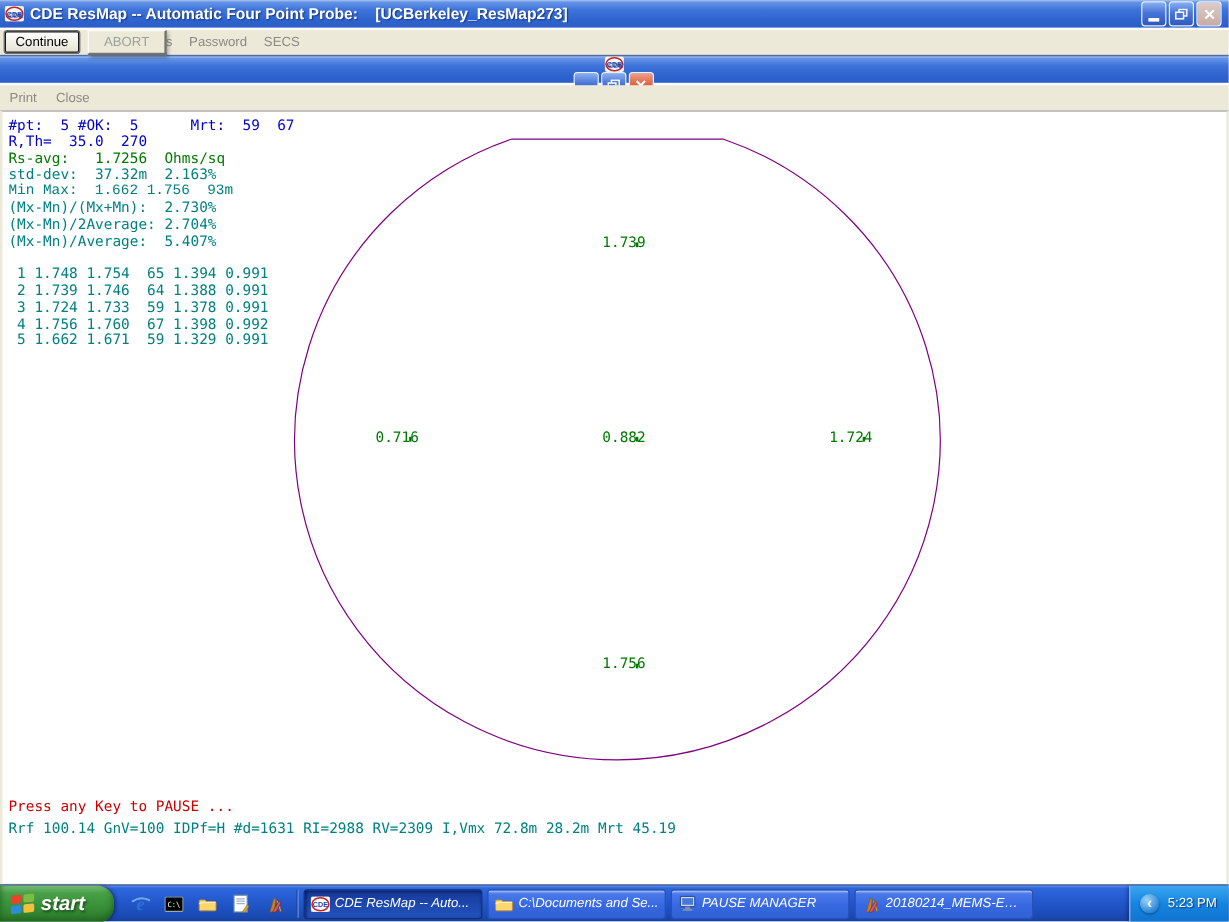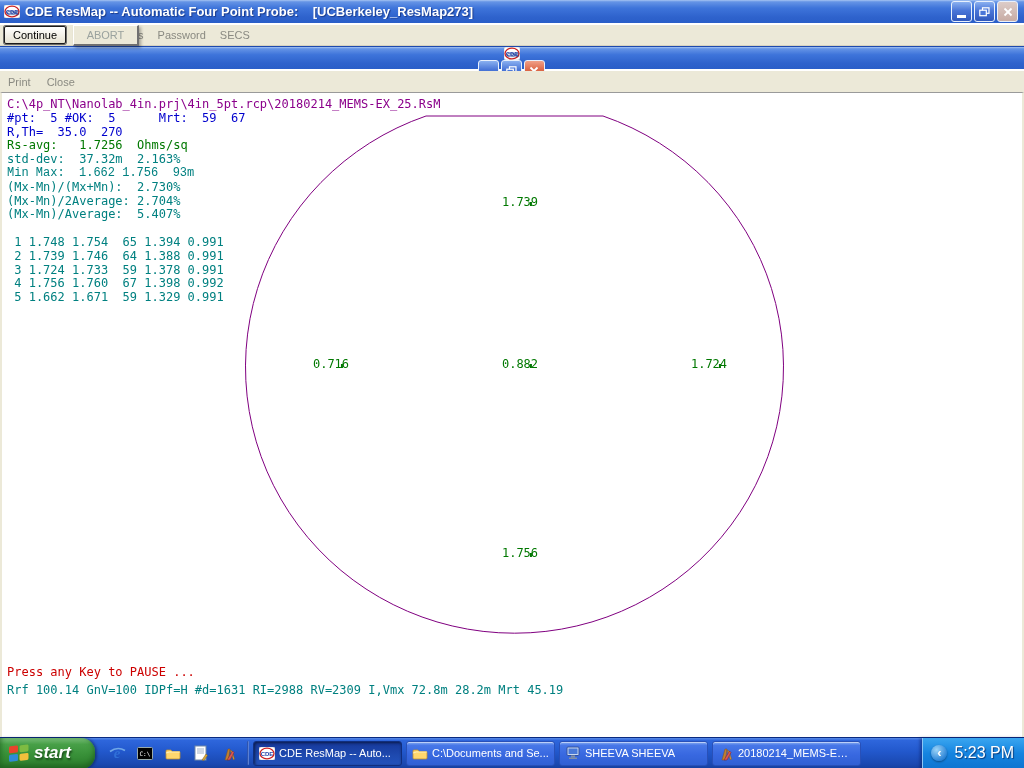--- a/index.html
+++ b/index.html
@@ -63,28 +63,28 @@
   .ql{width:20px;height:20px;display:flex;align-items:center;justify-content:center;cursor:default;}
   .ql-divider{width:2px;height:24px;margin-right:4px;
     background:linear-gradient(90deg,#1A3E9A,#6E96E8);border-radius:1px;}
   .taskbuttons{display:flex;align-items:center;gap:4px;height:31px;padding-top:3px;padding-bottom:3px;}
   .tbtn{width:149px;height:25px;display:flex;align-items:center;gap:4px;padding:0 5px;border-radius:3px;
     background:linear-gradient(180deg,#8CB0F4 0%,#4878E8 14%,#3868E0 55%,#3060D4 100%);
     border:1px solid #2850B8;box-shadow:inset 0 1px 0 rgba(255,255,255,.45);
     color:#fff;font-size:11px;white-space:nowrap;overflow:hidden;cursor:default;}
   .tbtn.active{background:linear-gradient(180deg,#16389A 0%,#1E4AB0 60%,#2252BC 100%);
     box-shadow:inset 1px 1px 3px rgba(0,0,0,.55);border-color:#102E7E;}
-  .tbtn .tlabel{overflow:hidden;text-overflow:ellipsis;}
+  .tbtn .tlabel{overflow:hidden;text-overflow:ellipsis;font-style:italic;}
   .tray{margin-left:auto;height:31px;display:flex;align-items:center;gap:7px;padding:0 10px 0 8px;
     background:linear-gradient(180deg,#3AA6F0 0%,#1584E0 50%,#0E74D0 100%);
     border-left:1px solid #8CC6F6;box-shadow:-2px 0 3px rgba(0,10,60,.4);}
   .chev{width:16px;height:16px;border-radius:50%;display:flex;align-items:center;justify-content:center;
     background:radial-gradient(circle at 35% 30%,#9CD4F8,#2E86D8 70%,#1868B8);
     color:#fff;font-weight:bold;font-size:13px;line-height:14px;cursor:default;box-shadow:0 1px 2px rgba(0,0,0,.4);}
-  .clock{color:#fff;font-size:16px;text-shadow:1px 1px 1px #0a3a7a;}
+  .clock{color:#fff;font-size:11px;text-shadow:1px 1px 1px #0a3a7a;}
   .appicon{display:inline-flex;align-items:center;}
 </style>
 </head>
 <body>
 
 <div class="titlebar" id="titlebar-main">
   <span class="appicon">
       <svg width="16" height="13">
         <rect x="0" y="0" width="16" height="13" rx="2" fill="#fff" stroke="#c8c8c8" stroke-width="0.6"></rect>
         <ellipse cx="8" cy="6.5" rx="7" ry="5.4" fill="none" stroke="#CC2222" stroke-width="1.3"></ellipse>
@@ -152,21 +152,20 @@
 <div class="menurow" id="menubar-child">
   <span class="menu-item">Print</span>
   <span class="menu-item">Close</span>
 </div>
 
 <div class="content">
   <svg id="wafer-svg" width="1020" height="644">
     <path d="M 424 23 L 601 23 A 269 266 0 1 1 424 23" fill="none" stroke="#800080" stroke-width="1"></path>
   </svg>
   <div id="report-lines">
-      <div class="rline" style="color: rgb(139, 0, 139);">C:\4p_NT\Nanolab_4in.prj\4in_5pt.rcp\20180214_MEMS-EX_25.RsM</div>
       <div class="rline" style="color: rgb(0, 0, 205);">#pt:  5 #OK:  5      Mrt:  59  67</div>
       <div class="rline" style="color: rgb(0, 0, 205);">R,Th=  35.0  270</div>
       <div class="rline" style="color: rgb(0, 120, 0);">Rs-avg:   1.7256  Ohms/sq</div>
       <div class="rline" style="color: rgb(0, 128, 128);">std-dev:  37.32m  2.163%</div>
       <div class="rline" style="color: rgb(0, 128, 128); font-family: Liberation Mono, monospace;">Min Max:  1.662 1.756  93m</div>
       <div class="rline" style="color: rgb(0, 128, 128);">(Mx-Mn)/(Mx+Mn):  2.730%</div>
       <div class="rline" style="color: rgb(0, 128, 128);">(Mx-Mn)/2Average: 2.704%</div>
       <div class="rline" style="color: rgb(0, 128, 128);">(Mx-Mn)/Average:  5.407%</div>
       <div class="rline" style="color: rgb(0, 128, 128);"></div>
       <div class="rline" style="color: rgb(0, 128, 128);"> 1 1.748 1.754  65 1.394 0.991</div>
@@ -274,21 +273,21 @@
       </div>
       <div class="tbtn">
         <span class="appicon">
           <svg width="16" height="14">
             <rect x="2" y="1" width="12" height="8.5" rx="1" fill="#C8D8F0" stroke="#3050A0"></rect>
             <rect x="3.5" y="2.5" width="9" height="5.5" fill="#4878D8"></rect>
             <rect x="6" y="9.5" width="4" height="2" fill="#8090A8"></rect>
             <rect x="4" y="11.5" width="8" height="1.5" fill="#8090A8"></rect>
           </svg>
         </span>
-        <span class="tlabel">SHEEVA SHEEVA</span>
+        <span class="tlabel">PAUSE MANAGER</span>
       </div>
       <div class="tbtn">
         <span class="appicon">
           <svg width="16" height="15">
             <path d="M4 14 L7 3 L9 3 L7.5 14 Z" fill="#C08030" stroke="#805020" stroke-width="0.5"></path>
             <path d="M12.5 14 L9 4 L11 5 L13.5 13 Z" fill="#E0A840" stroke="#805020" stroke-width="0.5"></path>
             <path d="M6 14 L11.5 5 L13 6.5 L9 14 Z" fill="#D85858" stroke="#802020" stroke-width="0.5"></path>
           </svg>
         </span>
         <span class="tlabel">20180214_MEMS-EX....</span>

